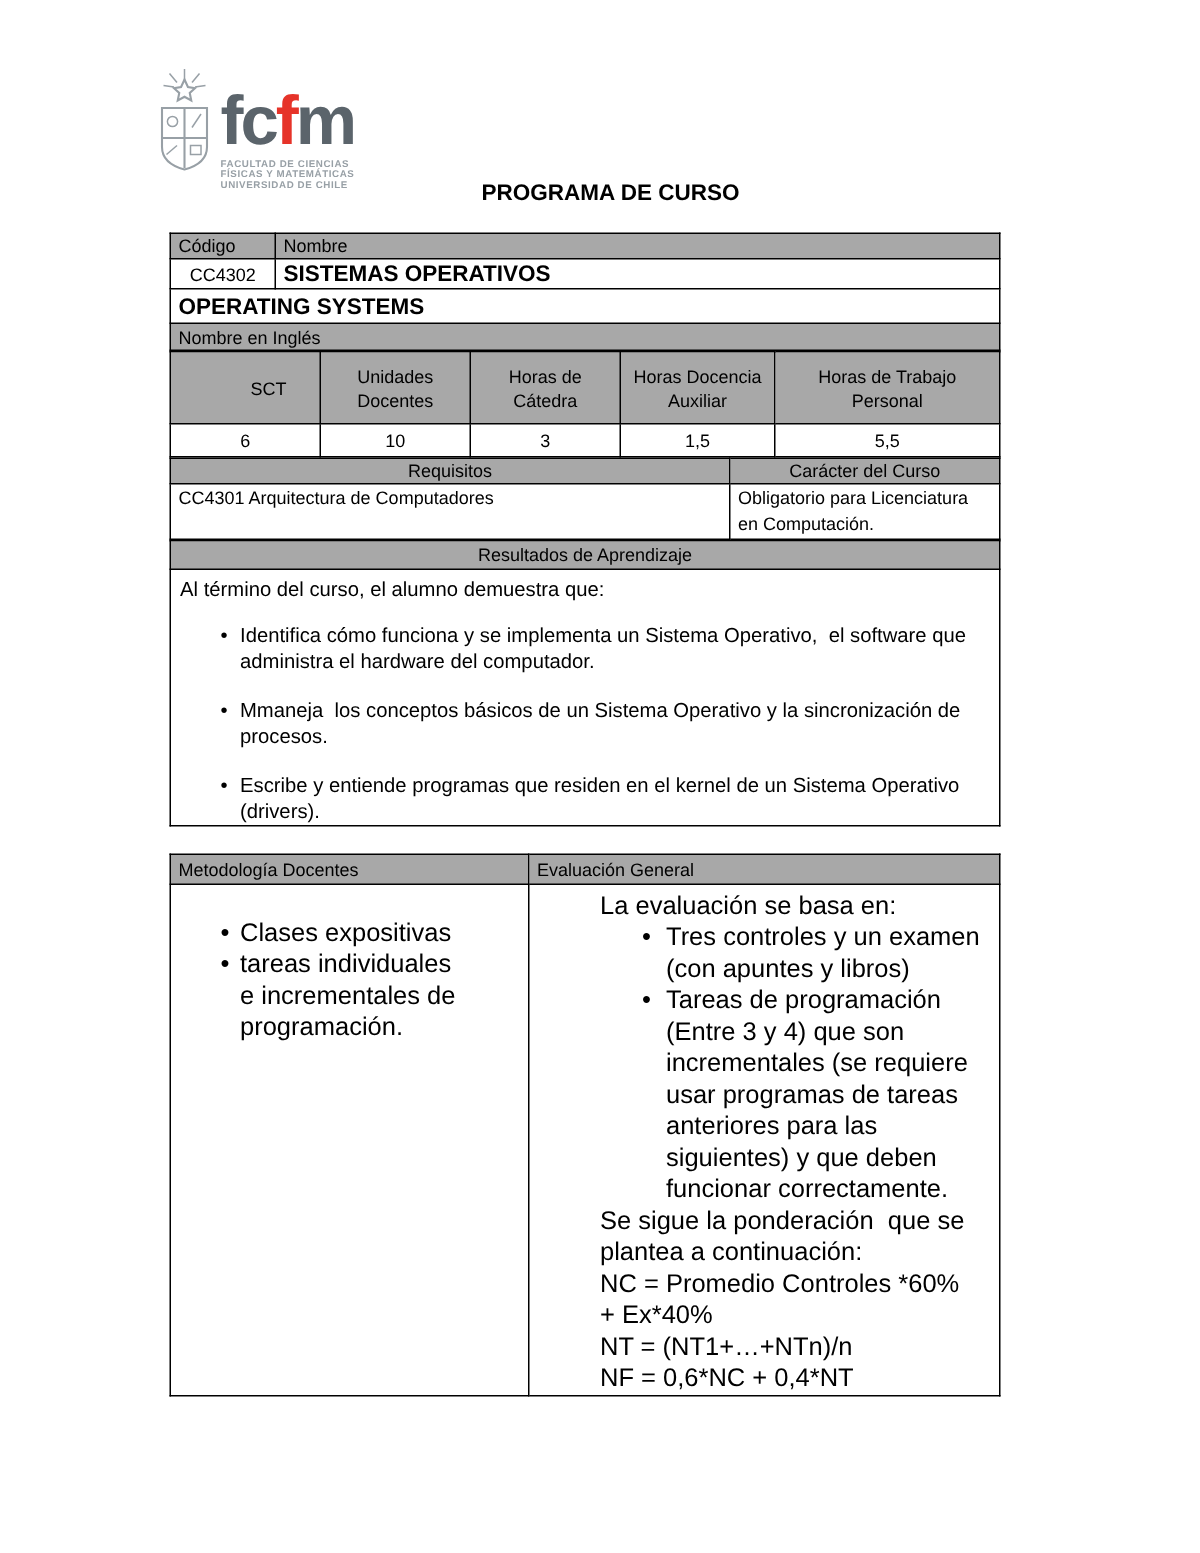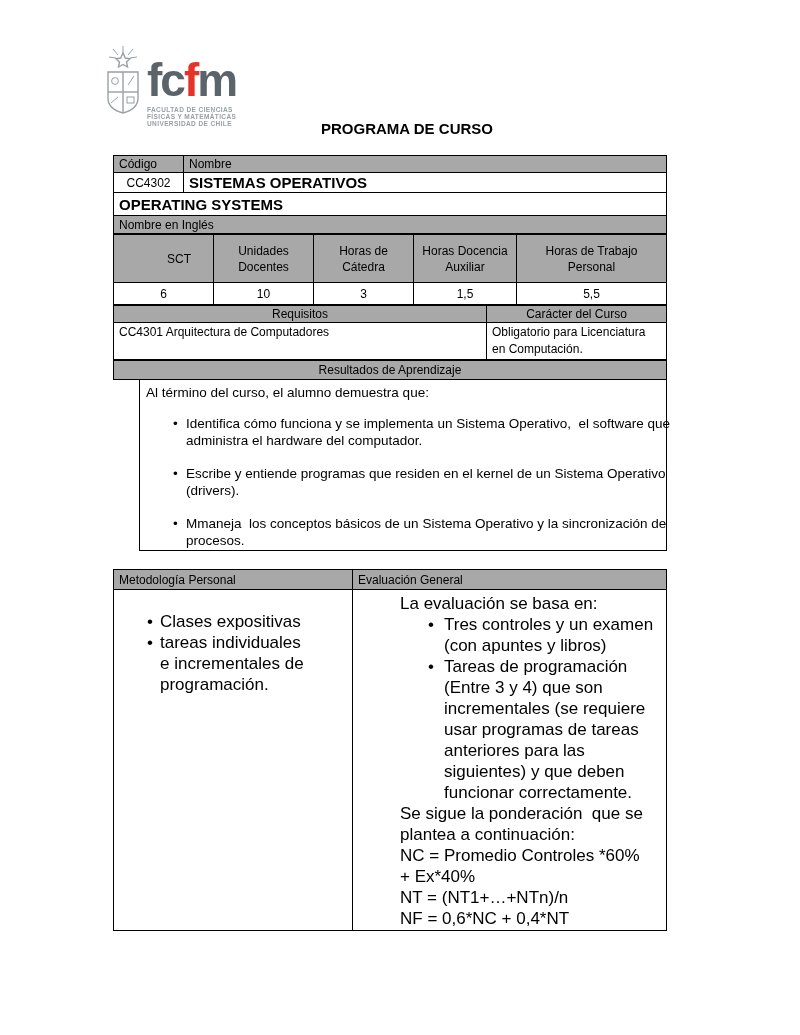--- a/index.html
+++ b/index.html
@@ -35,21 +35,21 @@
   .pre{white-space:pre-wrap;}
   
   .credits td{text-align:center;}
   .credits .hrow td{height:48px;line-height:16px;}
   .credits .vrow td{height:22px;}
   
   .req .hrow td{height:17px;text-align:center;}
   .req .vrow td{height:36px;vertical-align:top;line-height:17px;}
   
   .outcomes-box{border:1px solid var(--border);border-top:none;height:171px;
-                padding:4px 6px;font-size:13.5px;line-height:17px;margin-left:26px;}
+                padding:4px 6px;font-size:13.5px;line-height:17px;}
   .outcomes-box ul{margin:14px 0 0 0;padding:0;list-style:none;}
   .outcomes-box li{position:relative;margin:0 0 16px 40px;width:492px;
                    line-height:17px;}
   .outcomes-box li::before{content:"\2022";position:absolute;left:-13px;}
   
   .mt{margin-top:18px;}
   .mt .hrow td{height:20px;}
   .mt .body td{height:302px;vertical-align:top;font-size:17px;line-height:21px;padding:1px 2px;}
   .meth-list{margin:20px 0 0 0;padding:0;list-style:none;}
   .meth-list li{position:relative;margin:0 0 0 44px;width:152px;line-height:21px;}
@@ -153,29 +153,29 @@
         <tr>
       <td class="gray center" style="height:19px;">Resultados de Aprendizaje</td>
     </tr>
   </tbody>
     </table>
 
   <div class="outcomes-box">
     <div class="pre">Al término del curso, el alumno demuestra que:</div>
     <ul>
       <li class="pre">Identifica cómo funciona y se implementa un Sistema Operativo,  el software que  administra el hardware del computador.</li>
+      <li class="pre">Mmaneja  los conceptos básicos de un Sistema Operativo y la sincronización de procesos.</li>
       <li class="pre">Escribe y entiende programas que residen en el kernel de un Sistema Operativo (drivers).</li>
-      <li class="pre">Mmaneja  los conceptos básicos de un Sistema Operativo y la sincronización de procesos.</li>
     </ul>
   </div>
 
   <table class="mt">
     <tbody>
         <tr class="hrow">
-      <td class="gray" style="width:239px;">Metodología Personal</td>
+      <td class="gray" style="width:239px;">Metodología Docentes</td>
       <td class="gray">Evaluación General</td>
     </tr>
     <tr class="body">
       <td>
         <ul class="meth-list">
           <li class="pre">Clases expositivas</li>
           <li class="pre">tareas individuales e incrementales de programación.</li>
         </ul>
       </td>
       <td>

